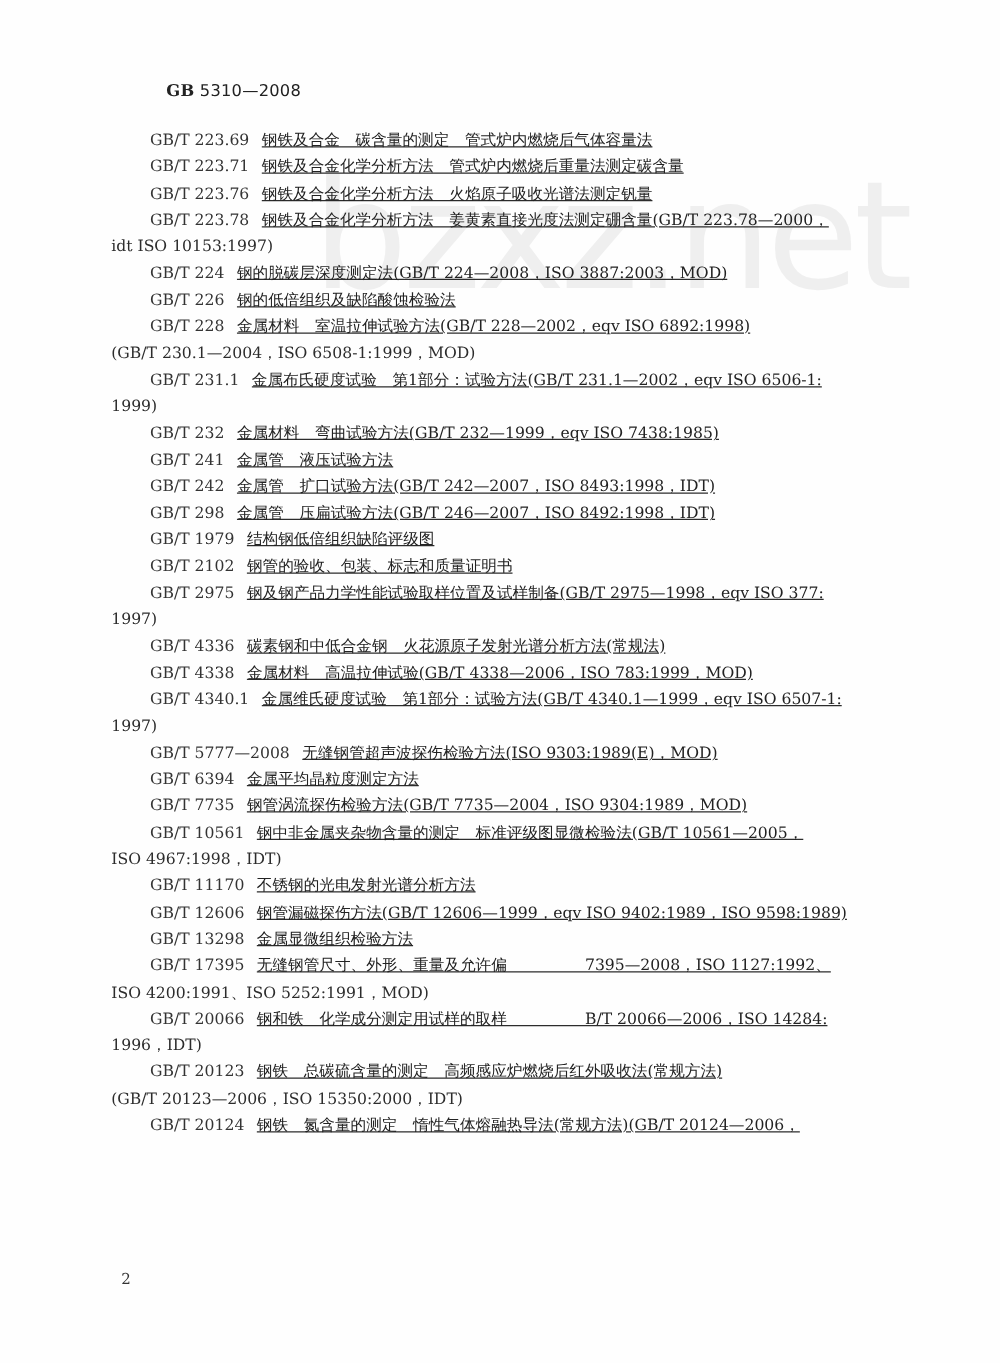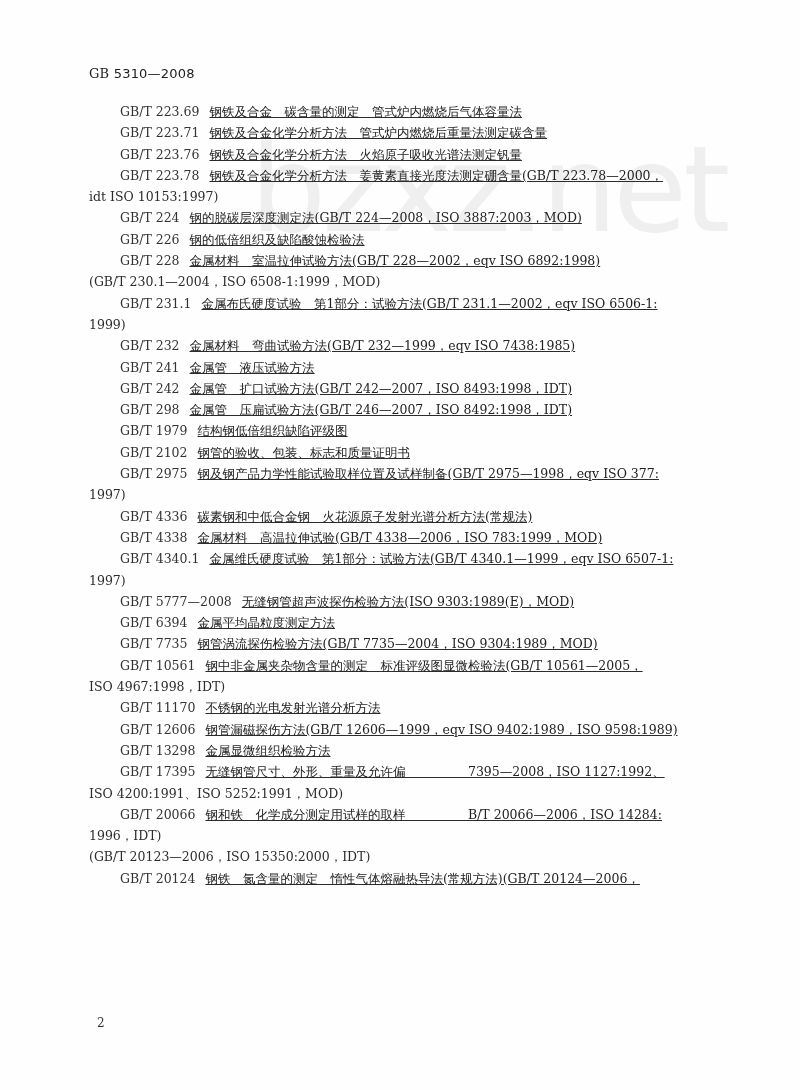--- a/index.html
+++ b/index.html
@@ -1,21 +1,21 @@
 <!DOCTYPE html>
 <html><head>
 <meta charset="utf-8">
 <style>
   html, body { margin: 0; padding: 0; background: #ffffff; }
   body { width: 800px; height: 1090px; position: relative; overflow: hidden;
          font-family: "DejaVu Serif", "Liberation Serif", serif; color: #2a2a2a; }
   .page { position: absolute; left: 0; top: 0; width: 800px; height: 1090px; background: #fefefe; }
   .header { position: absolute; left: 89px; top: 66px; font-size: 13px; color: #222;
             font-family: "DejaVu Sans", "Liberation Sans", sans-serif; letter-spacing: 0.2px; }
-  .header .gb { font-weight: normal; font-family: "DejaVu Serif", serif; }
+  .header .gb { font-weight: bold; font-family: "DejaVu Serif", serif; margin-left: 44px; }
   .watermark { position: absolute; left: 250px; top: 120px; font-size: 120px; font-weight: normal;
                color: rgba(200,200,200,0.28); font-family: "DejaVu Sans", sans-serif;
                letter-spacing: -4px; pointer-events: none; white-space: nowrap; }
   .refs { position: absolute; left: 89px; top: 101px; width: 650px; }
   .ref { font-size: 12.5px; line-height: 21.3px; color: #2c2c2c; white-space: nowrap; }
   .ref .line1 { padding-left: 31px; display: block; text-decoration: underline; }
   .ref .line2 { padding-left: 0; display: block; }
   .ref .code { display: inline-block; margin-right: 10px; color: #333; }
   .ref .title { color: #222; }
   .pagenum { position: absolute; left: 97px; top: 1016px; font-size: 12px; color: #333; }
@@ -117,20 +117,21 @@
       </div>
       <div class="ref">
         <span class="line1"><span class="code">GB/T 17395</span><span class="title">无缝钢管尺寸、外形、重量及允许偏　　　　　7395—2008，ISO 1127:1992、</span></span>
         <span class="line2">ISO 4200:1991、ISO 5252:1991，MOD)</span>
       </div>
       <div class="ref">
         <span class="line1"><span class="code">GB/T 20066</span><span class="title">钢和铁　化学成分测定用试样的取样　　　　　B/T 20066—2006，ISO 14284:</span></span>
         <span class="line2">1996，IDT)</span>
       </div>
       <div class="ref">
+        <span class="line1"><span class="code">GB/T 20123</span><span class="title">钢铁　总碳硫含量的测定　高频感应炉燃烧后红外吸收法(常规方法)</span></span>
         <span class="line2">(GB/T 20123—2006，ISO 15350:2000，IDT)</span>
       </div>
       <div class="ref">
         <span class="line1"><span class="code">GB/T 20124</span><span class="title">钢铁　氮含量的测定　惰性气体熔融热导法(常规方法)(GB/T 20124—2006，</span></span>
       </div>
     </div>
 
   <div class="pagenum">2</div>
 </div>
 

